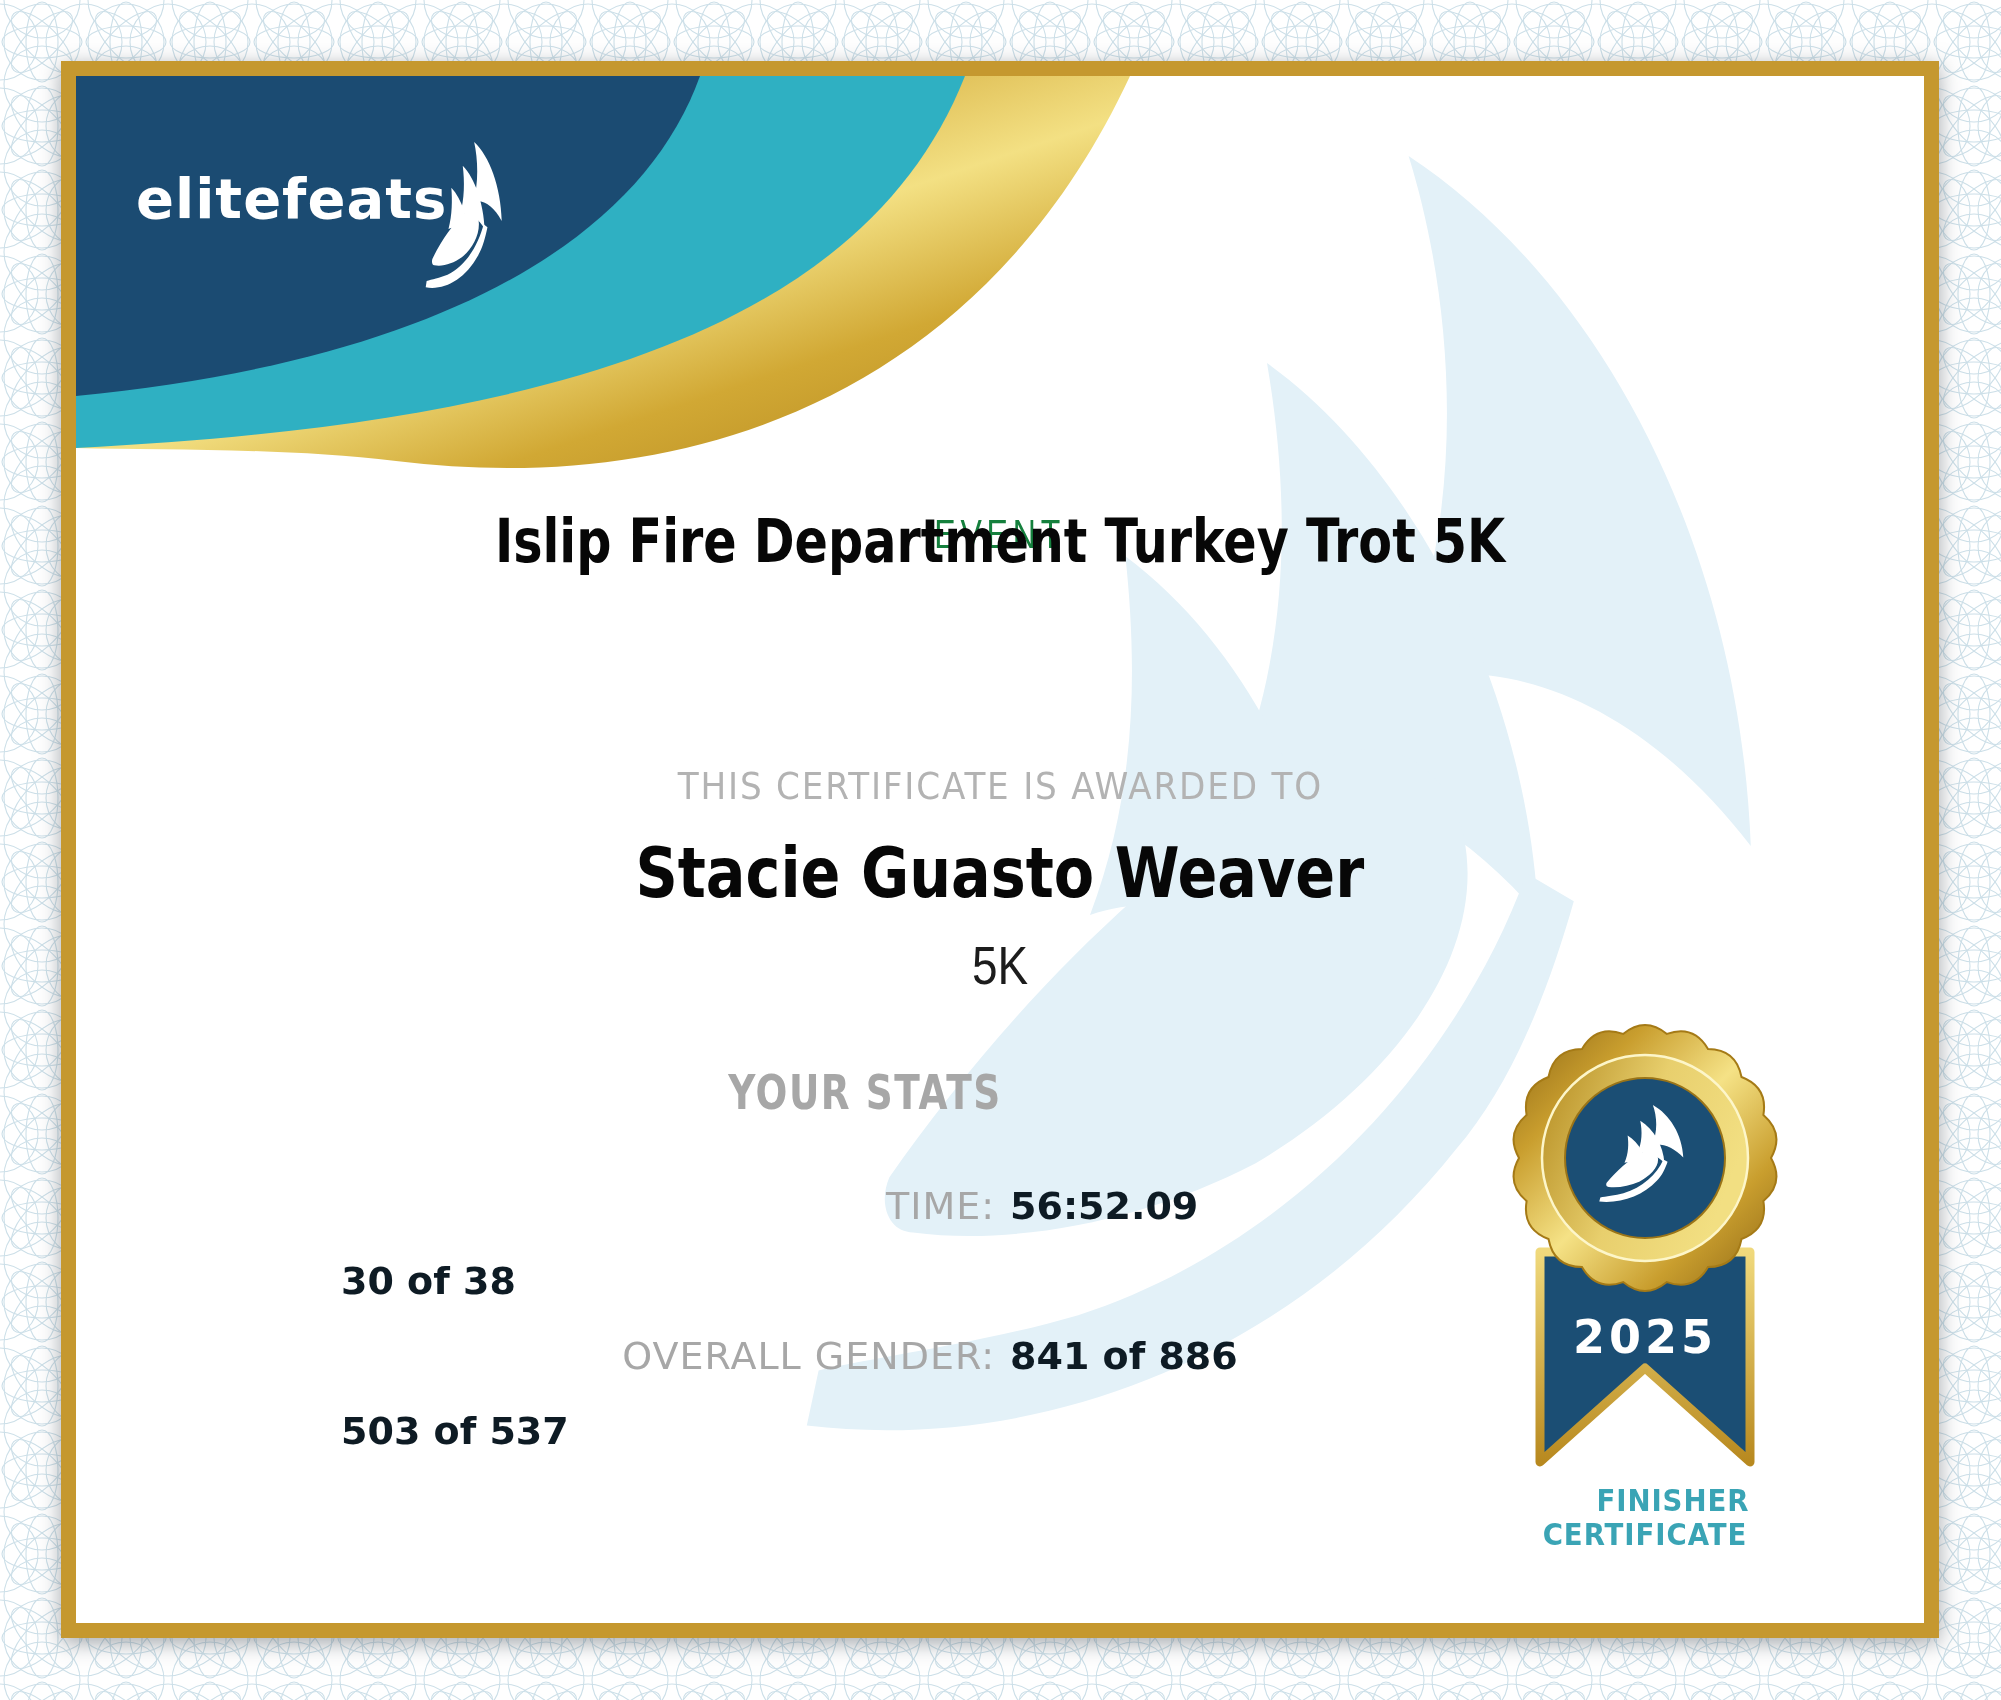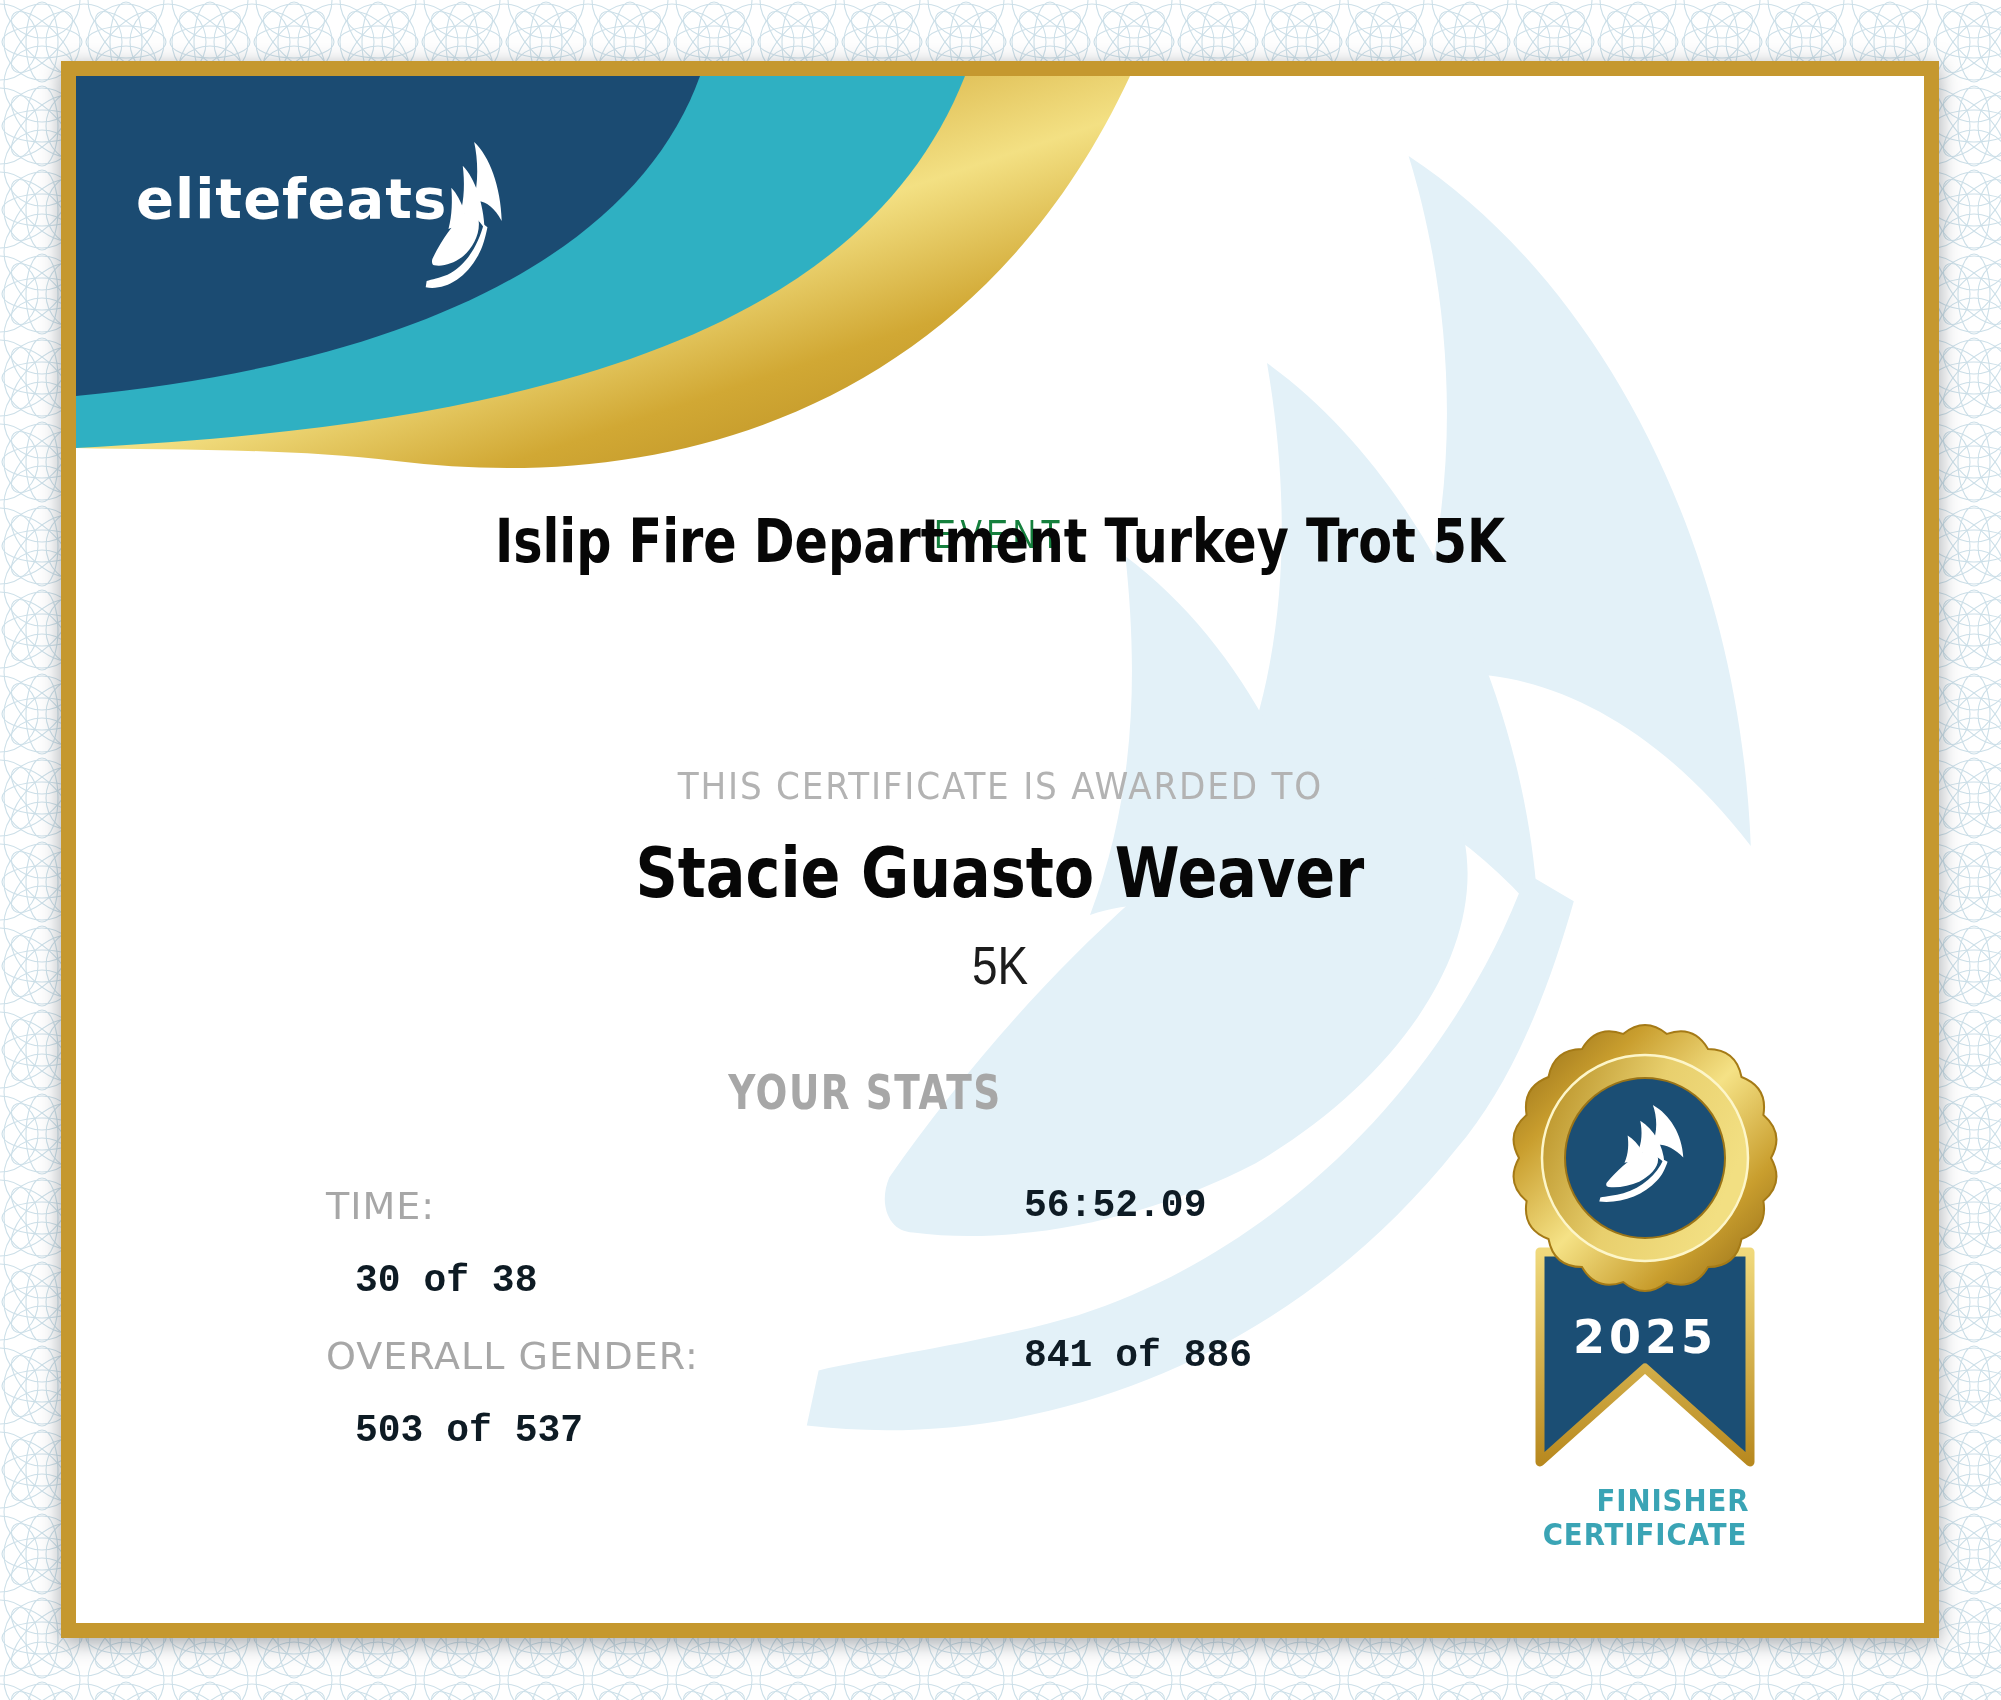--- a/index.html
+++ b/index.html
@@ -45,23 +45,23 @@
   .division > span{transform:scaleX(.85);}
 
   .your-stats{
     position:absolute;left:789px;top:988px;transform:translateX(-50%);
     font-size:48px;font-weight:700;color:#a7a7a7;white-space:nowrap;
   }
   .your-stats > span{display:inline-block;transform:scaleX(.78);letter-spacing:2px;}
 
   .stats{position:absolute;left:250px;top:1092px;}
   .stat-row{display:flex;align-items:center;height:75px;white-space:nowrap;}
-  .stat-label{width:669px;font-size:38px;font-weight:400;
+  .stat-label{width:669px;text-align:right;font-size:38px;font-weight:400;
     color:#a7a7a7;letter-spacing:1px;}
-  .stat-value{margin-left:29px;font-size:38px;font-weight:700;color:#0e1b24;font-family:Liberation Mono, monospace;}
+  .stat-value{margin-left:15px;font-size:38px;font-weight:700;color:#0e1b24;}
 
   .badge-svg{position:absolute;left:1419px;top:934px;}
   .badge-year{font-size:46px;font-weight:700;letter-spacing:4px;
     font-family:"DejaVu Sans", sans-serif;}
   .badge-caption{
     position:absolute;left:1569px;top:1408px;transform:translateX(-50%);
     text-align:right;color:#3aa4b5;font-size:30px;font-weight:700;
     line-height:34px;letter-spacing:1px;white-space:nowrap;
   }
   .badge-caption > div > span{display:inline-block;transform:scaleX(.92);}

